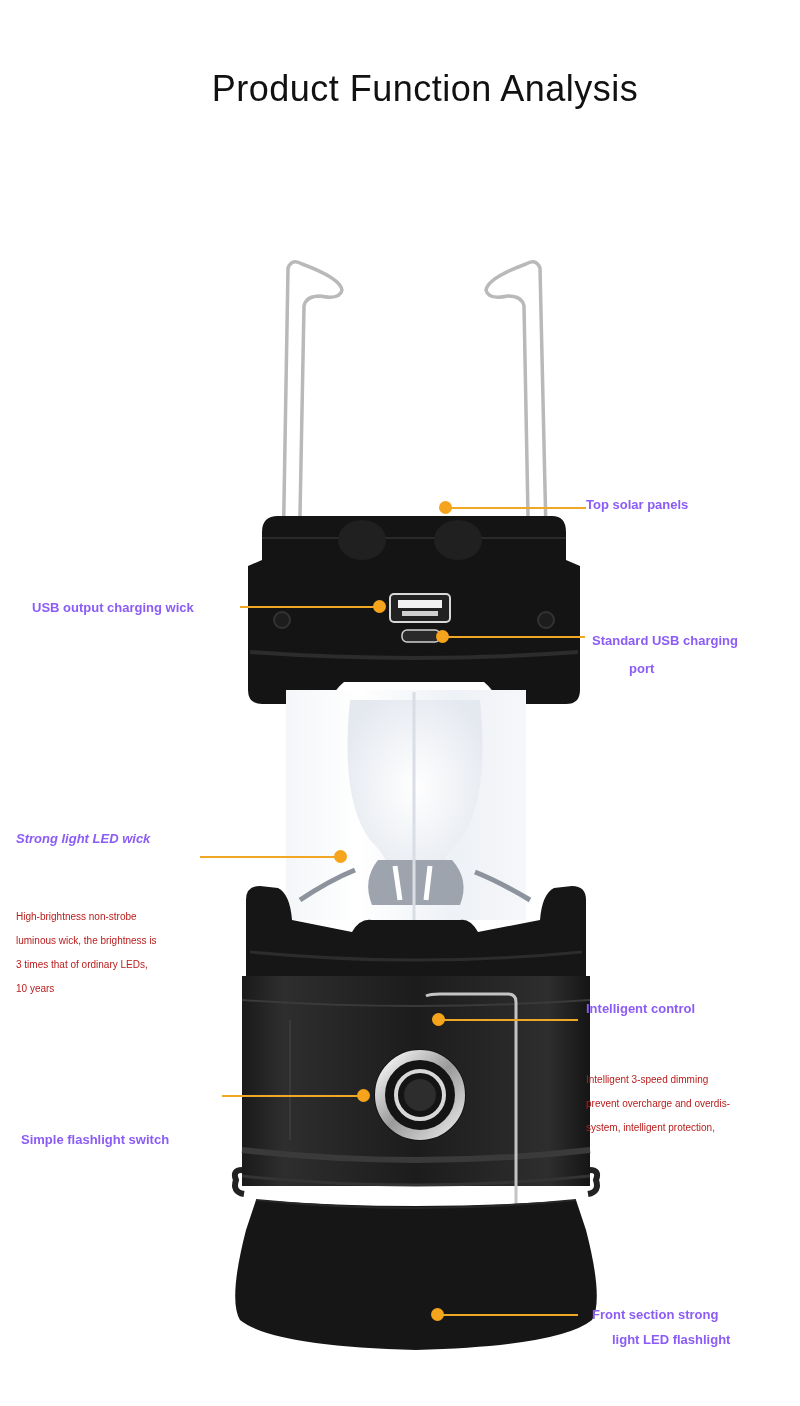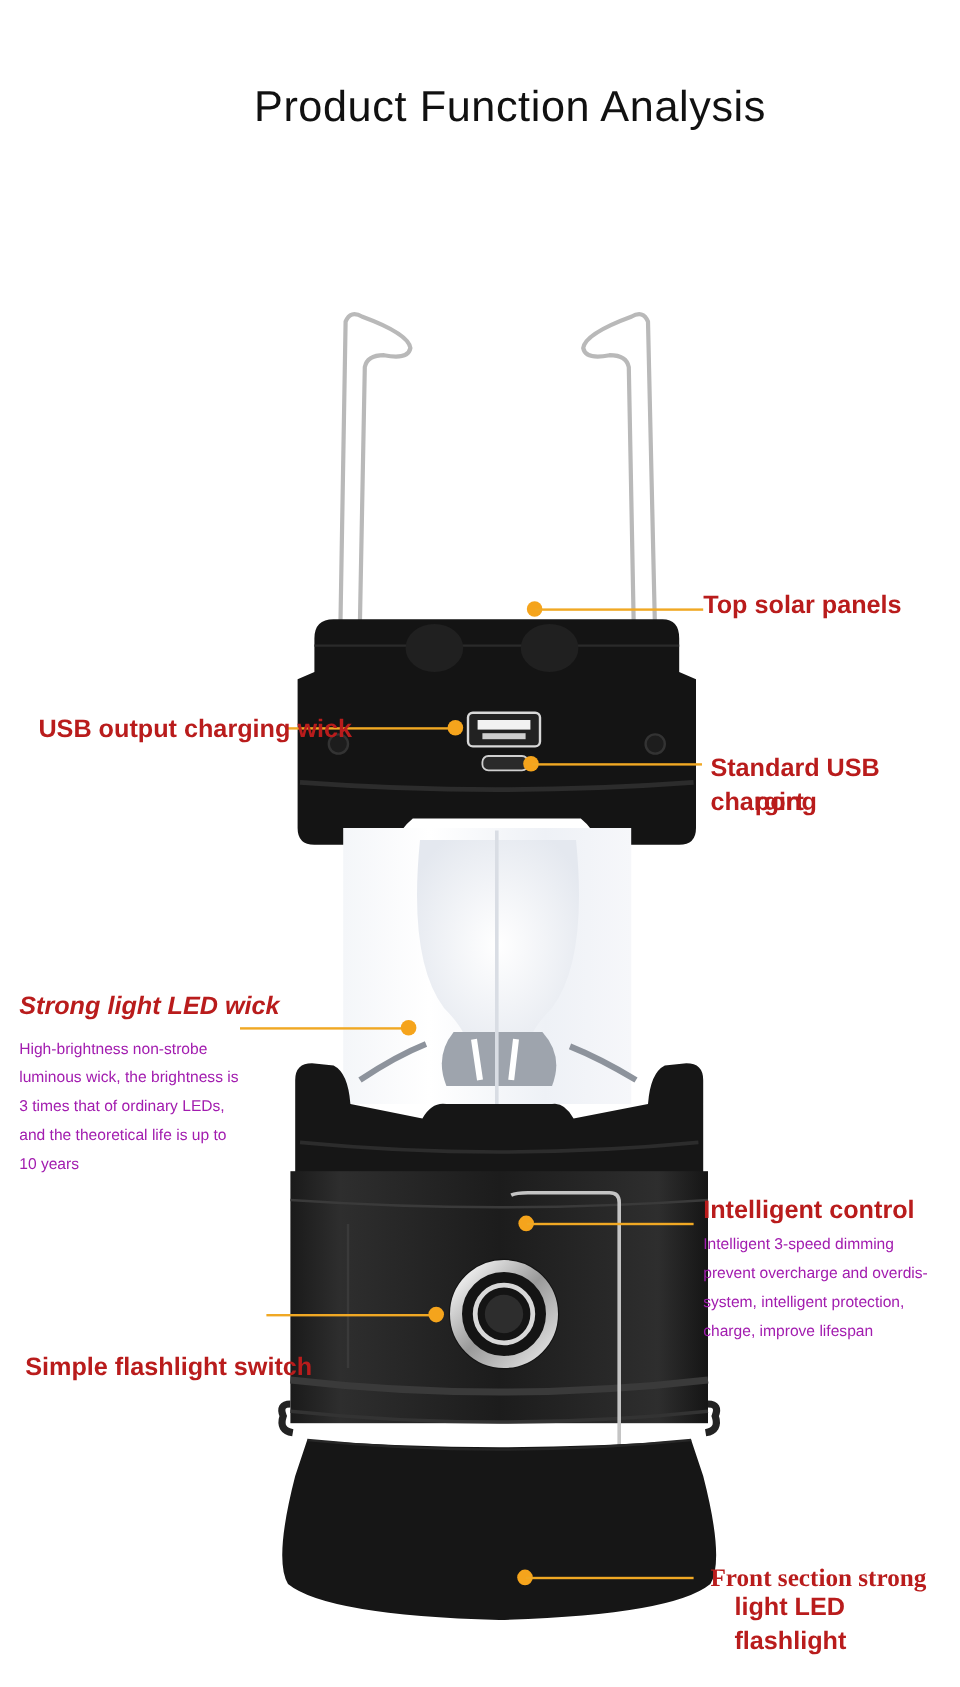--- a/index.html
+++ b/index.html
@@ -1,20 +1,20 @@
 <!DOCTYPE html>
 <html><head>
   <meta charset="utf-8">
   <style>
     html, body { margin: 0; padding: 0; background: #ffffff; }
     body { width: 800px; height: 1406px; position: relative; overflow: hidden; font-family: "Liberation Sans", sans-serif; color: #111; }
     .title { position: absolute; top: 68px; left: 0; width: 850px; text-align: center; font-size: 36px; font-weight: 400; color: #111; letter-spacing: 0.5px; }
     .lantern { position: absolute; left: 0; top: 0; width: 800px; height: 1406px; }
-    .label { position: absolute; font-size: 21px; font-weight: 700; color: #b91c1c; line-height: 28px; }
-    .desc { position: absolute; font-size: 13px; color: #a21caf; line-height: 24px; }
+    .label { position: absolute; font-size: 13px; font-weight: 700; color: #8b5cf6; line-height: 28px; }
+    .desc { position: absolute; font-size: 10px; color: #b91c1c; line-height: 24px; margin-top: 43px; }
     .leader { position: absolute; height: 1.5px; background: #f0a824; }
     .dot { position: absolute; width: 13px; height: 13px; border-radius: 50%; background: #f5a41c; }
   </style>
 </head>
 <body>
 
 <div class="title">Product Function Analysis</div>
 
 <svg class="lantern" viewBox="0 0 800 1406" xmlns="http://www.w3.org/2000/svg">
   <defs>
@@ -106,34 +106,32 @@
 <div class="label" style="left:592px; top:627px;">Standard USB charging</div>
 <div class="label" style="left:592px; top:655px;margin-left:37px;">port</div>
 
 <div class="label" style="left:16px; top:825px;font-style:italic;">Strong light LED wick</div>
 <div class="leader" style="left:200px; top:856px; width:140px;"></div>
 <div class="dot" style="left:334px; top:850px;"></div>
 <div class="desc" style="left:16px; top:862px;">
   <div>High-brightness non-strobe</div>
   <div>luminous wick, the brightness is</div>
   <div>3 times that of ordinary LEDs,</div>
-  <div>and the theoretical life is up to</div>
   <div>10 years</div>
 </div>
 
 <div class="dot" style="left:432px; top:1013px;"></div>
 <div class="leader" style="left:439px; top:1019px; width:139px;"></div>
 <div class="label" style="left:586px; top:995px;">Intelligent control</div>
 <div class="desc" style="left:586px; top:1025px;">
   <div>Intelligent 3-speed dimming</div>
   <div>prevent overcharge and overdis-</div>
   <div>system, intelligent protection,</div>
-  <div>charge, improve lifespan</div>
 </div>
 
 <div class="label" style="left:21px; top:1081px;margin-top:45px;">Simple flashlight switch</div>
 <div class="leader" style="left:222px; top:1095px; width:140px;"></div>
 <div class="dot" style="left:357px; top:1089px;"></div>
 
 <div class="dot" style="left:431px; top:1308px;"></div>
 <div class="leader" style="left:438px; top:1314px; width:140px;"></div>
-<div class="label" style="left:592px; top:1301px;font-family:Liberation Serif, serif;">Front section strong</div>
+<div class="label" style="left:592px; top:1301px;">Front section strong</div>
 <div class="label" style="left:592px; top:1326px;margin-left:20px;">light LED flashlight</div>
 
 </body></html>

